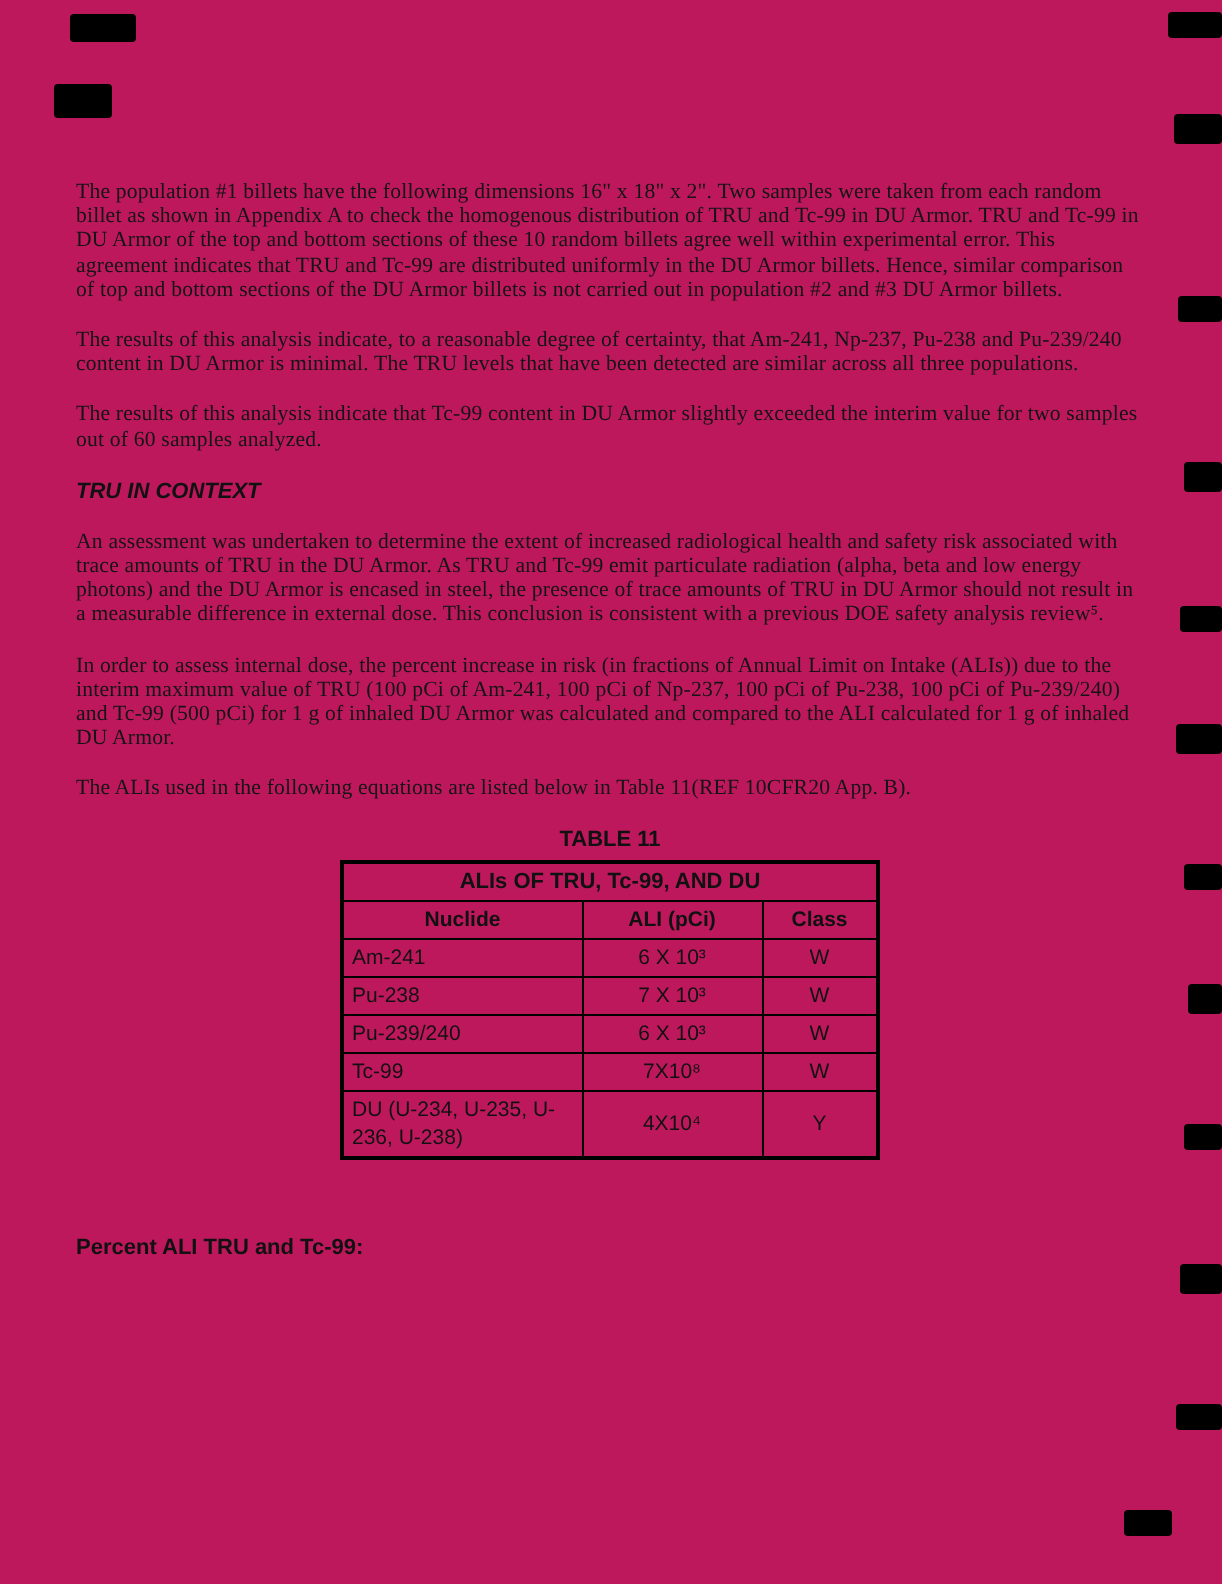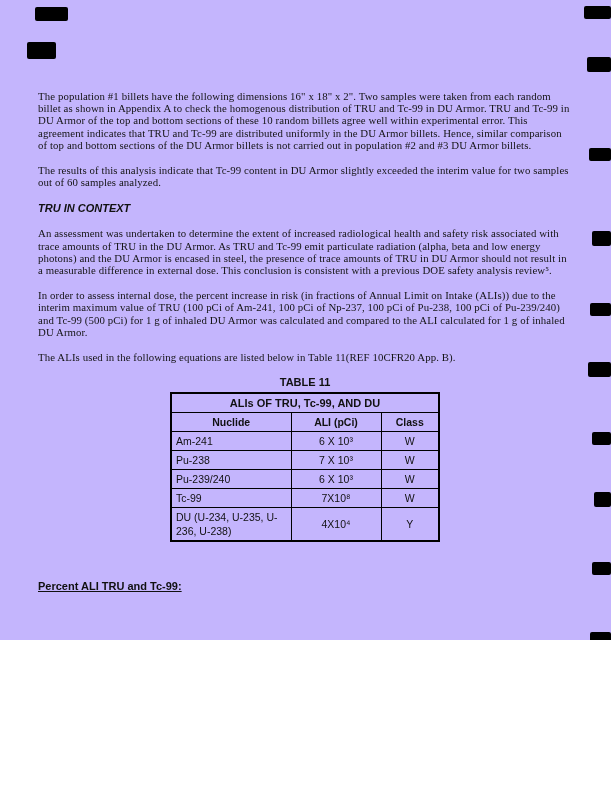--- a/index.html
+++ b/index.html
@@ -1,21 +1,21 @@
 <!DOCTYPE html>
 <html><head>
 <meta charset="utf-8">
 <style>
   * { margin: 0; padding: 0; box-sizing: border-box; }
   html, body { background: #ffffff; }
   .page {
     position: relative;
     width: 611px;
-    height: 640px;
-    background: #c4b5fd;
+    height: 792px;
+    background: #be185d;
     overflow: hidden;
     font-family: "Liberation Serif", serif;
     color: #141414;
   }
   .content {
     position: absolute;
     top: 90px;
     left: 38px;
     width: 534px;
   }
@@ -64,21 +64,20 @@
     font-size: 11px;
   }
   th.col-head { font-weight: bold; text-align: center; }
   td.cell-nuclide { text-align: left; padding-left: 12px; width: 120px; }
   td.cell-ali { text-align: center; width: 90px; }
   td.cell-class { text-align: center; width: 58px; }
   .percent-heading {
     font-family: "Liberation Sans", sans-serif;
     font-weight: bold;
     font-size: 11px;
-    text-decoration: underline;
     margin-top: 38px;
     color: #111;
   }
   .page-number {
     position: absolute;
     bottom: 20px;
     left: 0;
     width: 100%;
     text-align: center;
     font-size: 10px;
@@ -104,20 +103,21 @@
   <div class="artifact" style="left:588px; top:362px; width:23px; height:15px;"></div>
   <div class="artifact" style="left:592px; top:432px; width:19px; height:13px;"></div>
   <div class="artifact" style="left:594px; top:492px; width:17px; height:15px;"></div>
   <div class="artifact" style="left:592px; top:562px; width:19px; height:13px;"></div>
   <div class="artifact" style="left:590px; top:632px; width:21px; height:15px;"></div>
   <div class="artifact" style="left:588px; top:702px; width:23px; height:13px;"></div>
   <div class="artifact" style="left:562px; top:755px; width:24px; height:13px;"></div>
 
   <div class="content">
     <p class="body-par">The population #1 billets have the following dimensions 16" x 18" x 2".  Two samples were taken from each random billet as shown in Appendix A to check the homogenous distribution of TRU and Tc-99 in DU Armor.  TRU and Tc-99 in DU Armor of the top and bottom sections of these 10 random billets agree well within experimental error.  This agreement indicates that TRU and Tc-99 are distributed uniformly in the DU Armor billets.  Hence, similar comparison of top and bottom sections of the DU Armor billets is not carried out in population #2 and #3 DU Armor billets.</p>
+    <p class="body-par">The results of this analysis indicate, to a reasonable degree of certainty, that Am-241, Np-237, Pu-238 and Pu-239/240 content in DU Armor is minimal.  The TRU levels that have been detected are similar across all three populations.</p>
     <p class="body-par">The results of this analysis indicate that Tc-99 content in DU Armor slightly exceeded the interim value for two samples out of 60 samples analyzed.</p>
 
     <div class="section-heading">TRU IN CONTEXT</div>
 
     <p class="body-par">An assessment was undertaken to determine the extent of increased radiological health and safety risk associated with trace amounts of TRU in the DU Armor.  As TRU and Tc-99 emit particulate radiation (alpha, beta and low energy photons) and the DU Armor is encased in steel, the presence of trace amounts of TRU in DU Armor should not result in a measurable difference in external dose.  This conclusion is consistent with a previous DOE safety analysis review⁵.</p>
     <p class="body-par">In order to assess internal dose, the percent increase in risk (in fractions of Annual Limit on Intake (ALIs)) due to the interim maximum value of TRU (100 pCi of Am-241, 100 pCi of Np-237, 100 pCi of Pu-238, 100 pCi of Pu-239/240) and Tc-99 (500 pCi) for 1 g of inhaled DU Armor was calculated and compared to the ALI calculated for 1 g of inhaled DU Armor.</p>
     <p class="body-par">The ALIs used in the following equations are listed below in Table 11(REF 10CFR20 App. B).</p>
 
     <div class="table-wrap">
       <div class="table-caption">TABLE 11</div>

